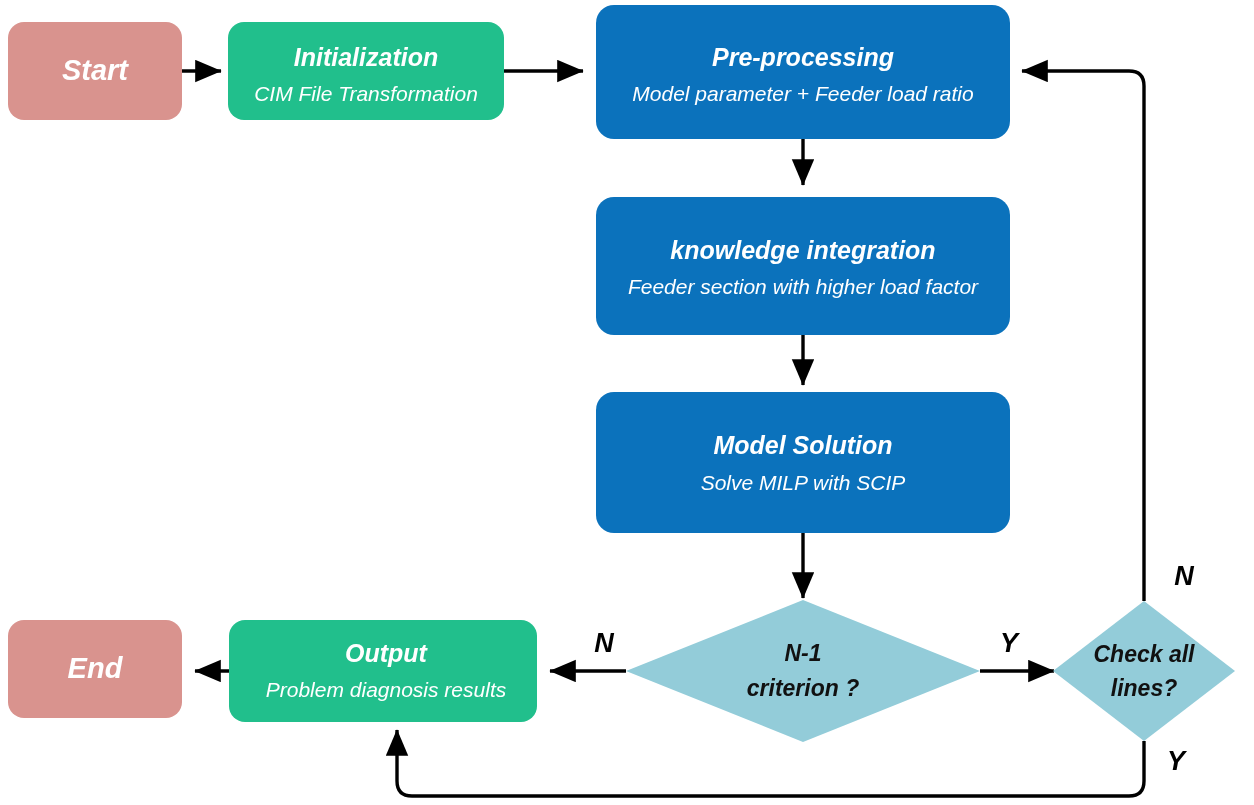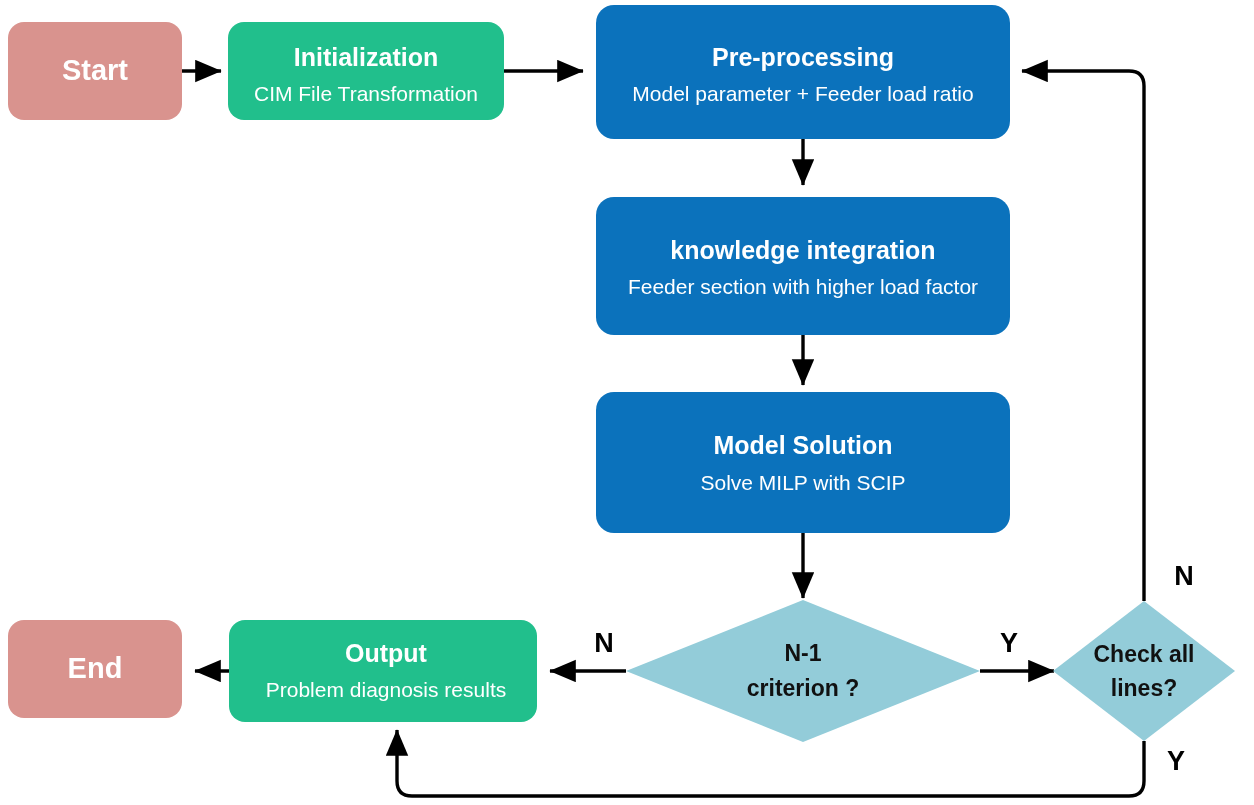--- a/index.html
+++ b/index.html
@@ -11,20 +11,21 @@
     width: 1254px;
     height: 805px;
     overflow: hidden;
     font-family: "Liberation Sans", sans-serif;
   }
   #flow-root {
     position: relative;
     width: 1254px;
     height: 698px;
     background: #ffffff;
+    font-style: italic;
   }
   svg#flowchart {
     display: block;
     width: 1254px;
     height: 805px;
   }
   .node-title {
     font-family: "Liberation Sans", sans-serif;
     font-weight: bold;
     font-size: 25px;

